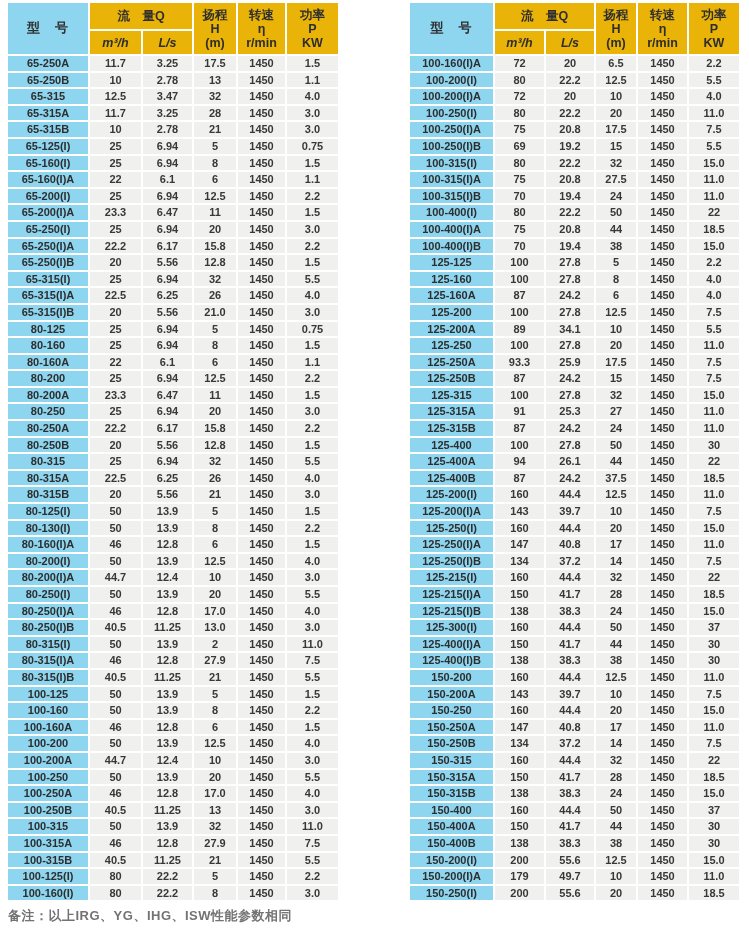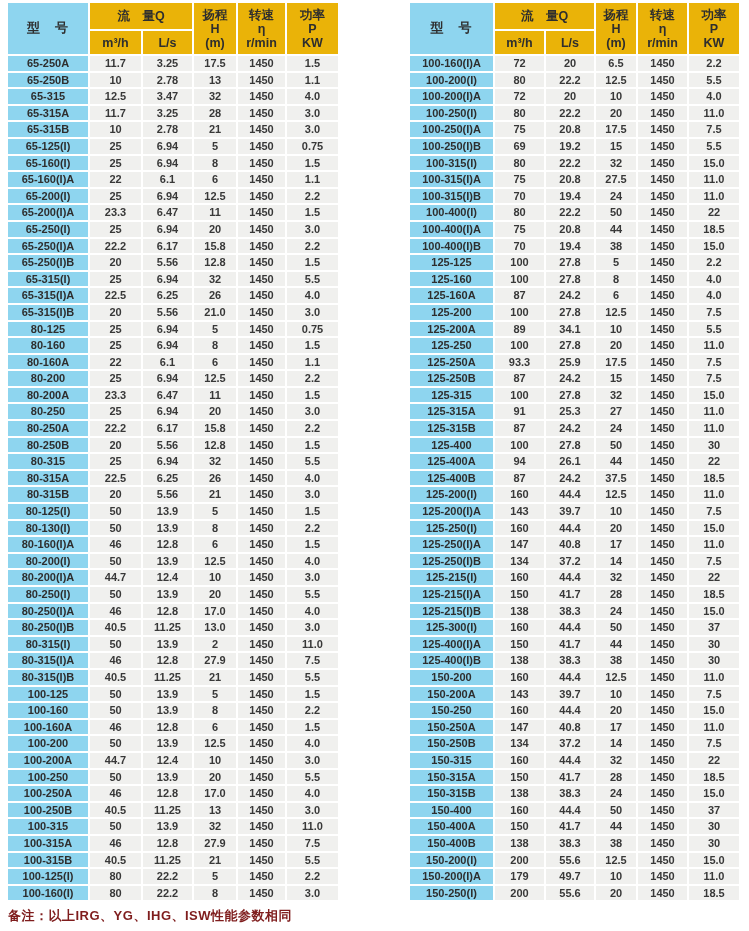--- a/index.html
+++ b/index.html
@@ -34,36 +34,36 @@
     line-height: 1.12;
     color: #2e2e2e;
   }
   .spec-table th.model-h {
     background: #8ed5ef;
     font-size: 13px;
     letter-spacing: 1px;
     font-family: Liberation Serif, serif;
   }
   .spec-table thead tr.h1 th { height: 26px; }
-  .spec-table thead tr.h2 th { height: 23px; font-size: 12.5px; }
+  .spec-table thead tr.h2 th { height: 23px; font-size: 12.5px; font-style: italic; }
   .spec-table td {
     background: #f0f0ee;
     font-size: 11px;
     height: 14.6px;
     line-height: 14.6px;
     white-space: nowrap;
   }
   .spec-table td.model { background: #8ed5ef; color: #2e2e2e; font-size: 11px; }
   .footer-note {
     position: absolute;
     left: 8px;
     top: 907px;
     font-size: 13px;
     font-weight: bold;
-    color: #7f1d1d;
+    color: #737373;
     letter-spacing: 0.5px;
   }
 </style>
 </head>
 <body>
 
 <div class="page">
 
   <table class="spec-table left">
     <colgroup>

